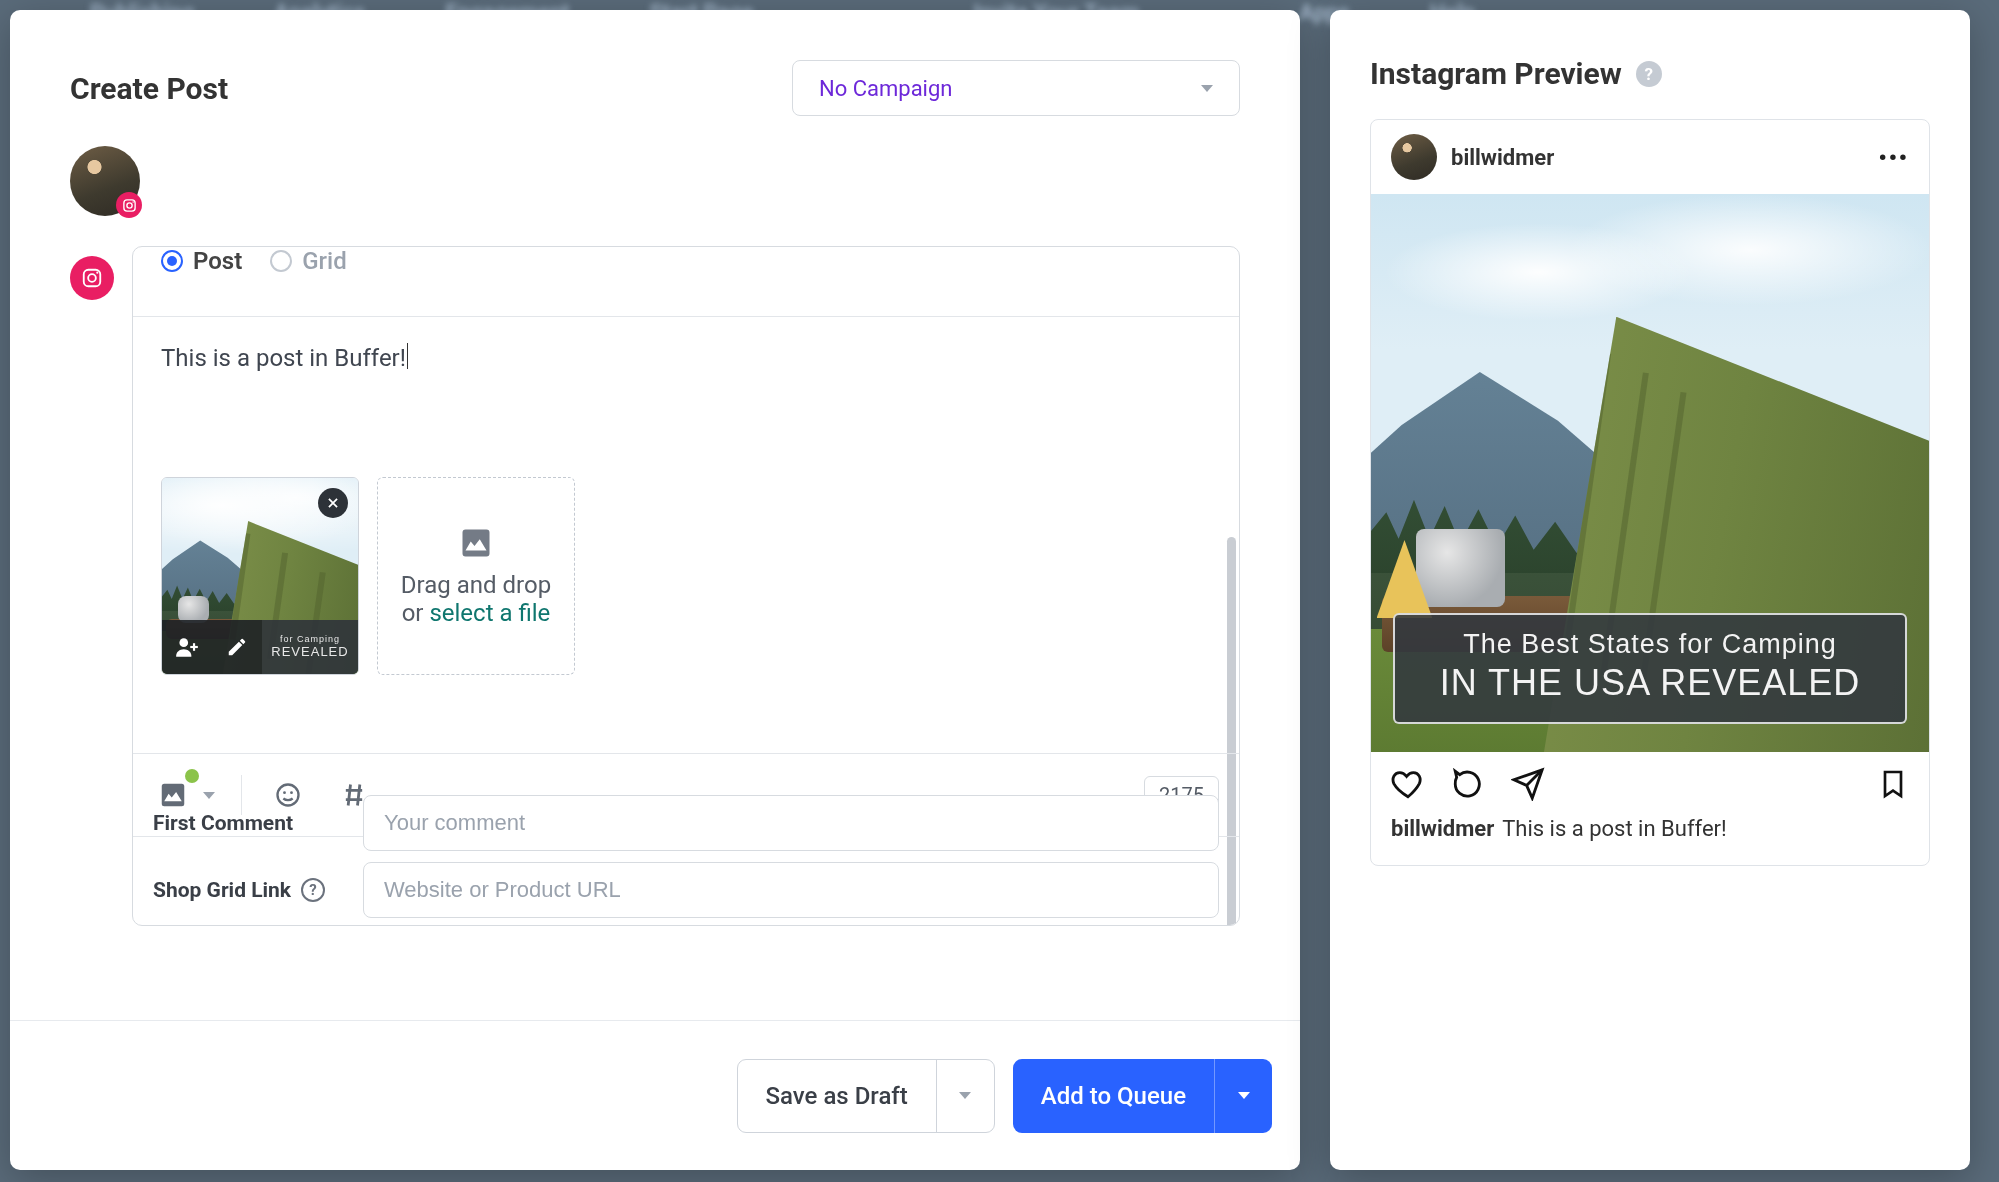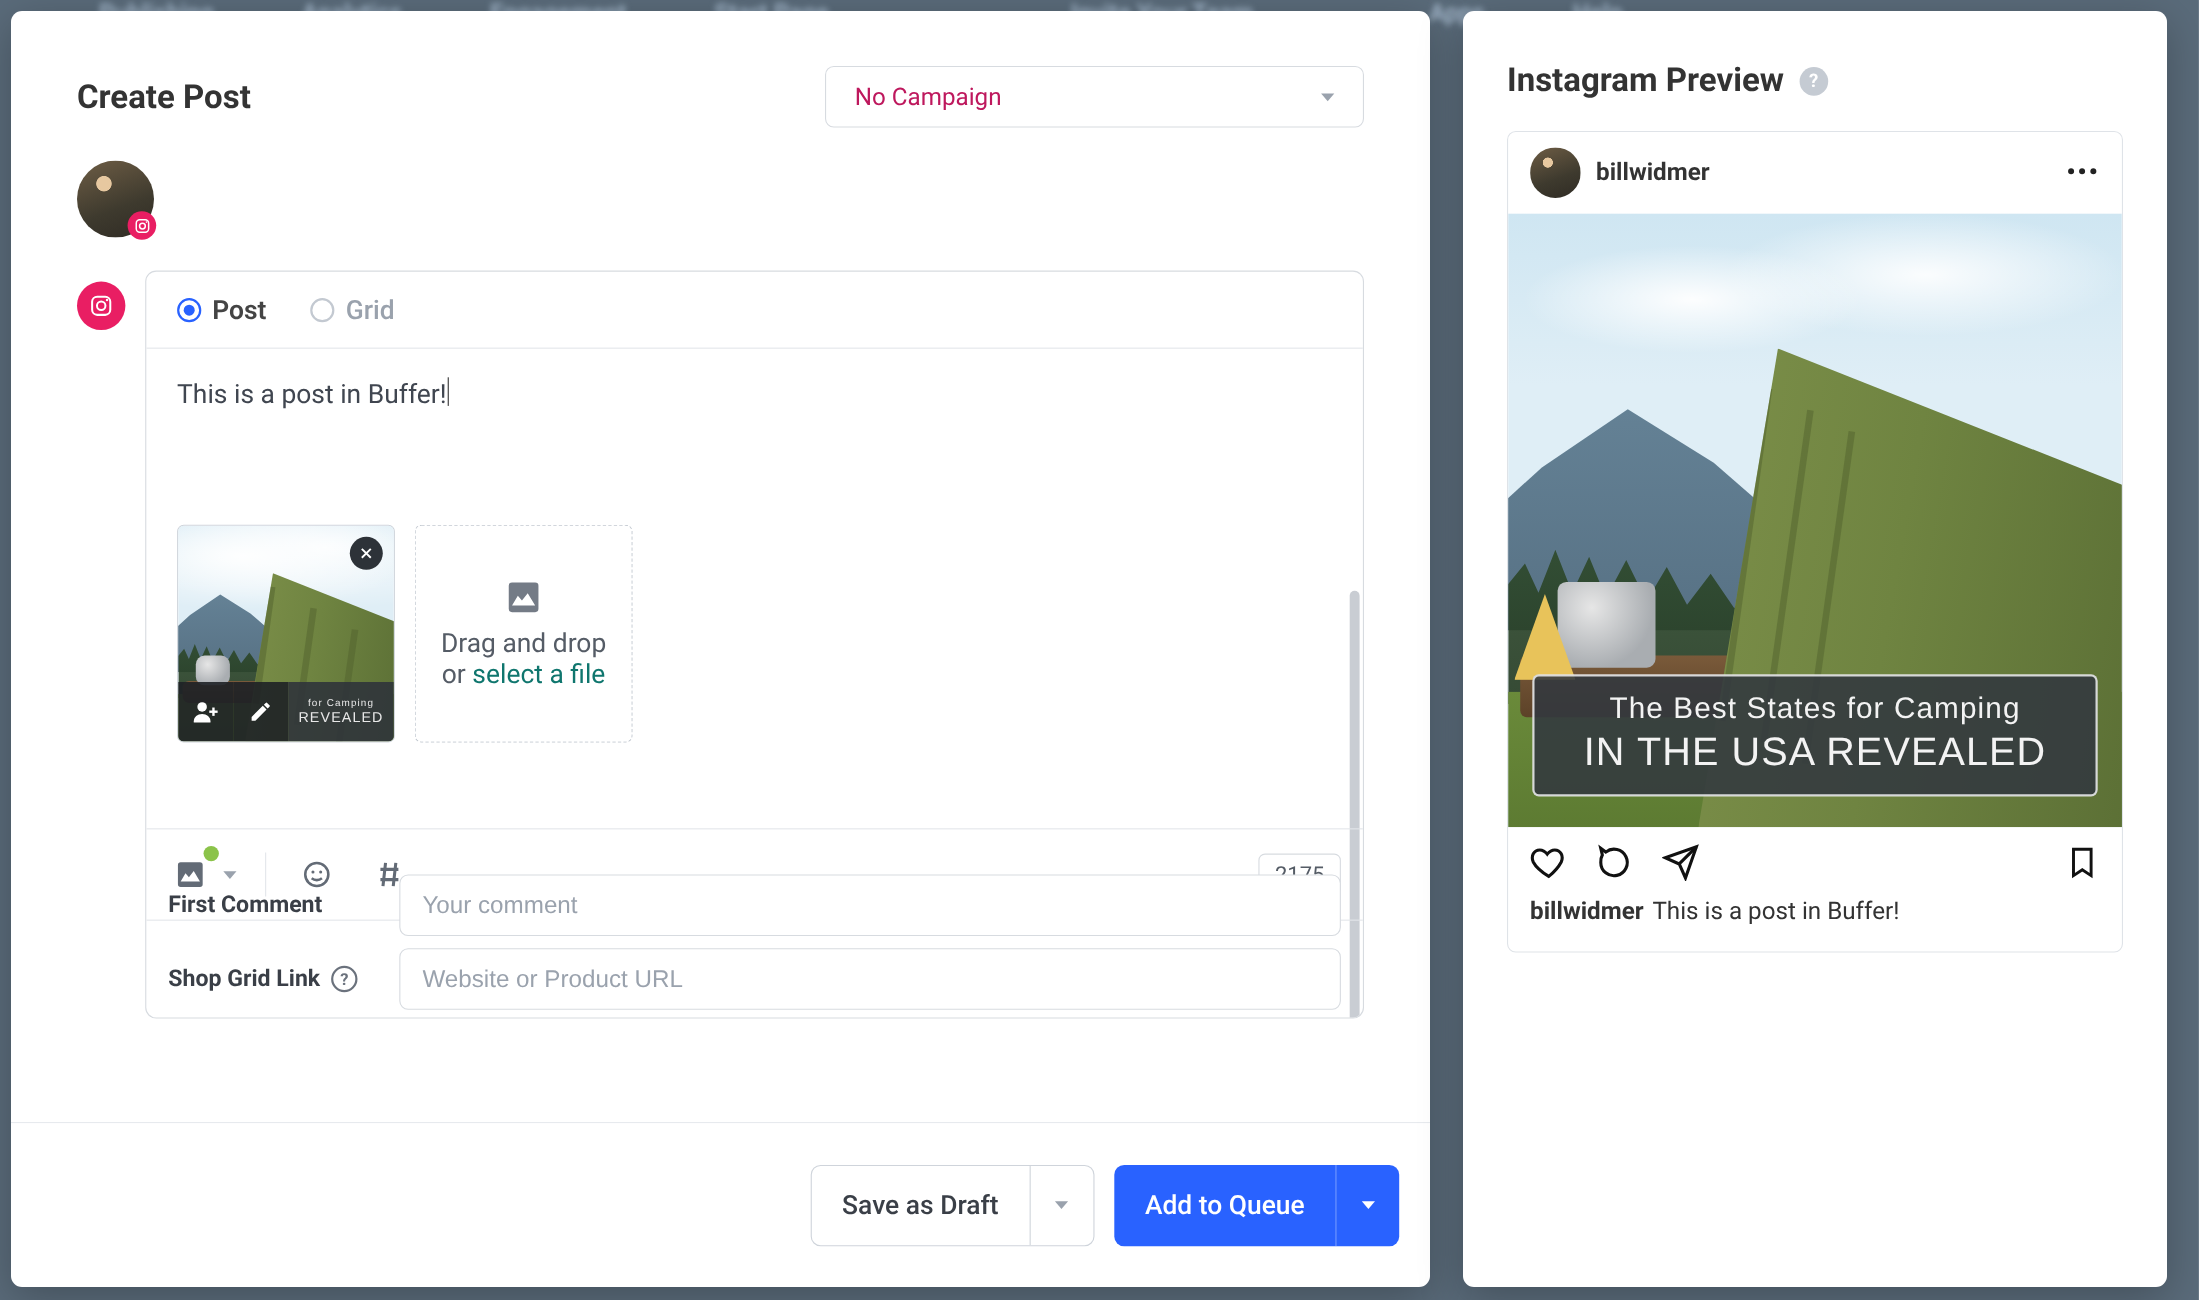--- a/index.html
+++ b/index.html
@@ -51,29 +51,29 @@
     justify-content: space-between;
     align-items: center;
     padding: 50px 60px 10px 60px;
   }
   .composer-header h1 {
     font-size: 30px;
     font-weight: 700;
     color: #333;
   }
   .campaign-select {
-    width: 490px;
+    width: 448px;
     height: 56px;
     border: 1px solid #d7dbe0;
     border-radius: 8px;
     display: flex;
     align-items: center;
     justify-content: space-between;
     padding: 0 26px;
-    color: #be185d;
+    color: #6d28d9;
     font-size: 22px;
     cursor: pointer;
     background: #fff;
   }
   .caret-down {
     width: 0; height: 0;
     border-left: 6px solid transparent;
     border-right: 6px solid transparent;
     border-top: 7px solid #9aa2ad;
   }
@@ -125,22 +125,22 @@
     border: 1px solid #d7dbe0;
     border-radius: 10px;
     position: relative;
     overflow: hidden;
     height: 680px;
   }
   .tabs {
     height: 70px;
     border-bottom: 1px solid #e3e6ea;
     display: flex;
-    align-items: center;
-    gap: 40px;
+    align-items: flex-start;
+    gap: 28px;
     padding: 0 28px;
   }
   .radio-opt {
     display: flex; align-items: center; gap: 10px;
     font-size: 24px;
     font-weight: 600;
     color: #444;
     cursor: pointer;
   }
   .radio-opt.inactive { color: #9aa2ad; font-weight: 500; }

